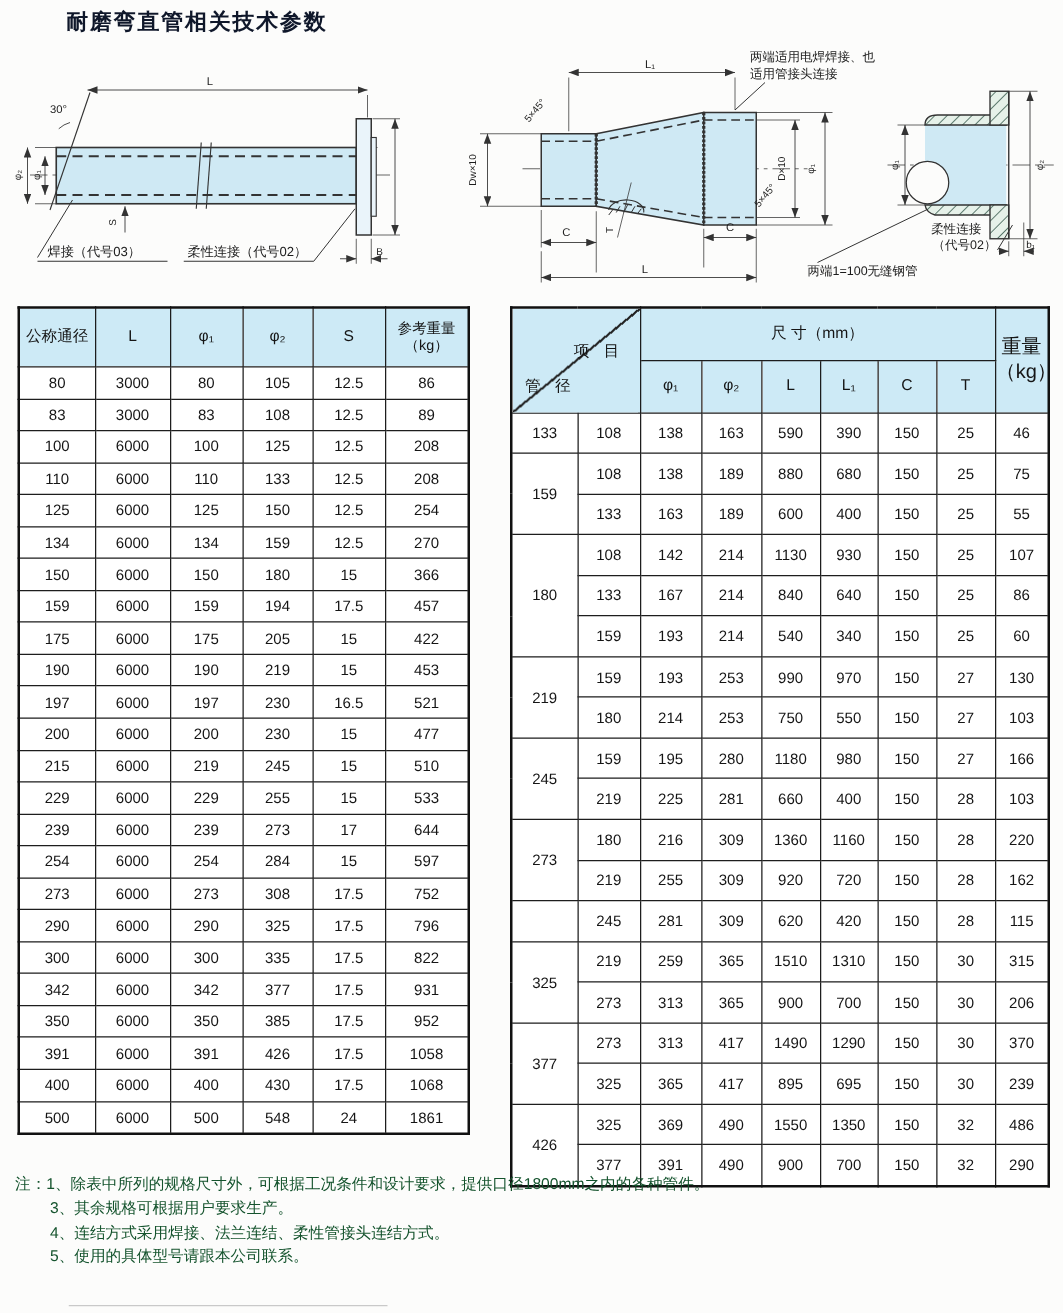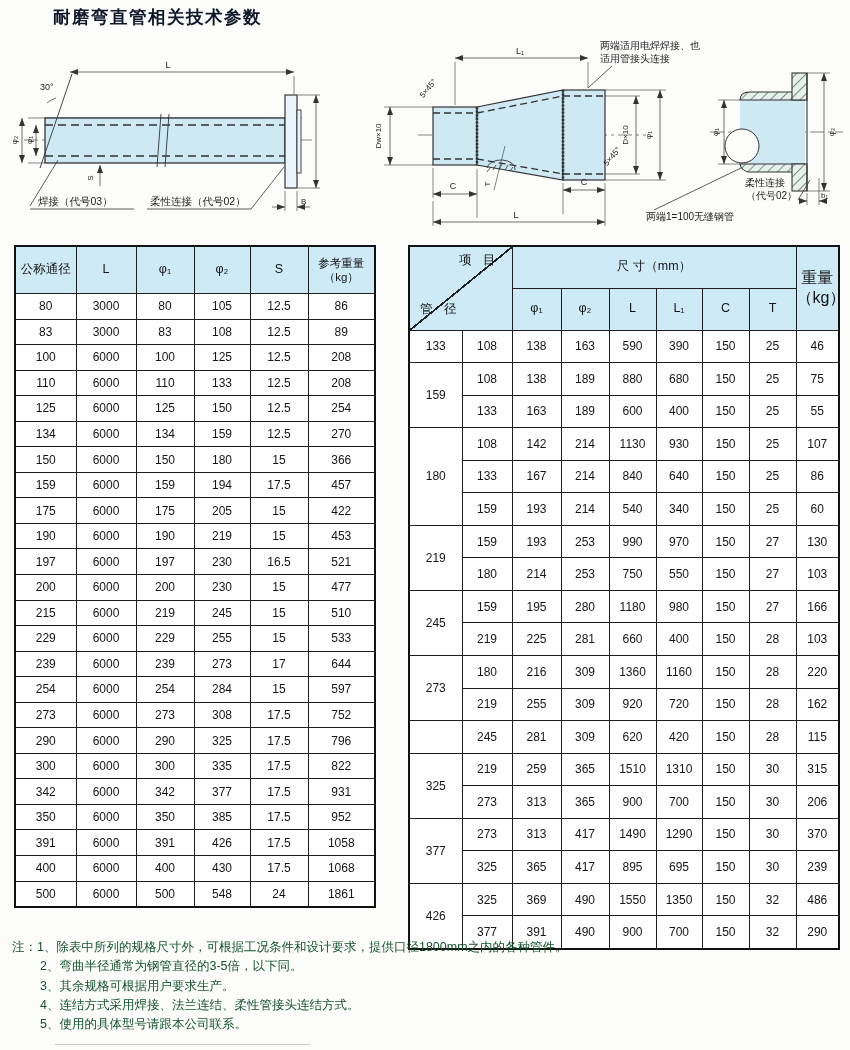--- a/index.html
+++ b/index.html
@@ -15,21 +15,21 @@
   th{background:#cdeaf6;font-weight:normal;font-size:12.5px;line-height:1.25;}
   .left-table{position:absolute;left:14px;top:245px;width:360px;border:2px solid #111;}
   .left-table th{height:46px;}
   .left-table td{height:24.55px;}
   .right-table{position:absolute;left:408px;top:245px;width:430px;border:2px solid #111;}
   .right-table .h1{height:42px;}
   .right-table .h2{height:42px;}
   .right-table td{height:31.55px;}
   .diag{position:relative;background:
         linear-gradient(to bottom right,transparent 49.3%,#222 49.3%,#222 50.7%,transparent 50.7%),#cdeaf6;}
-  .diag .lab-top{position:absolute;top:6px;right:12px;letter-spacing:4px;}
+  .diag .lab-top{position:absolute;top:27px;right:12px;letter-spacing:4px;}
   .diag .lab-bot{position:absolute;bottom:12px;left:10px;letter-spacing:4px;}
 
   
   .notes{position:absolute;left:12px;top:938px;width:828px;font-size:12.5px;line-height:19.3px;color:#14532d;}
   .notes .cont{padding-left:28px;}
   .bottom-rule{position:absolute;left:55px;top:1044px;width:255px;height:1px;background:#c9c9c9;}
 
   svg text{fill:#1c1c1c;}
   .dimtxt{font-size:9px;}
   .dimtxt-s{font-size:8px;}
@@ -654,20 +654,19 @@
           <td>700</td>
           <td>150</td>
           <td>32</td>
           <td>290</td>
         </tr>
       </tbody>
   </table>
 
   <div class="notes">
     <div><span>注：</span><span>1、除表中所列的规格尺寸外，可根据工况条件和设计要求，提供口径1800mm之内的各种管件。</span></div>
-    <div class="cont">2、弯曲半径通常为钢管直径的3-5倍，以下同。</div>
     <div class="cont">3、其余规格可根据用户要求生产。</div>
     <div class="cont">4、连结方式采用焊接、法兰连结、柔性管接头连结方式。</div>
     <div class="cont">5、使用的具体型号请跟本公司联系。</div>
   </div>
 
   <div class="bottom-rule"></div>
 </div>
 
 </body></html>

